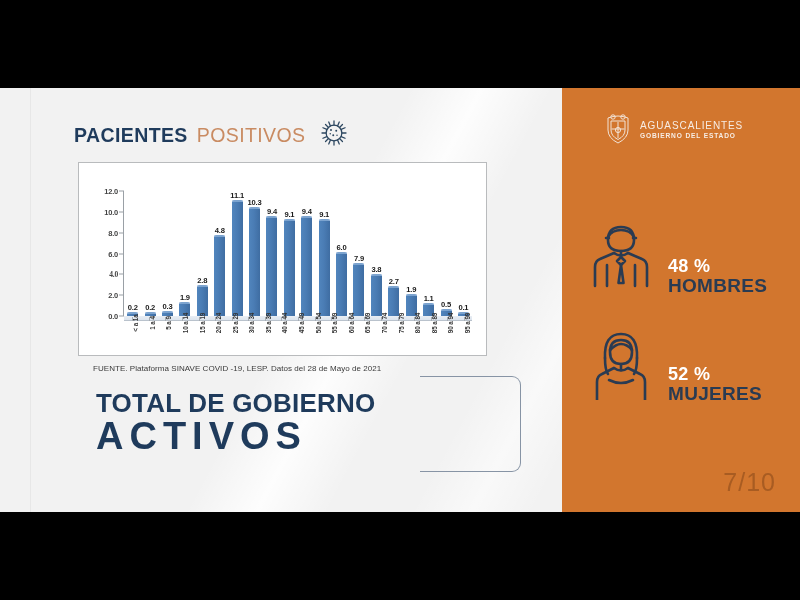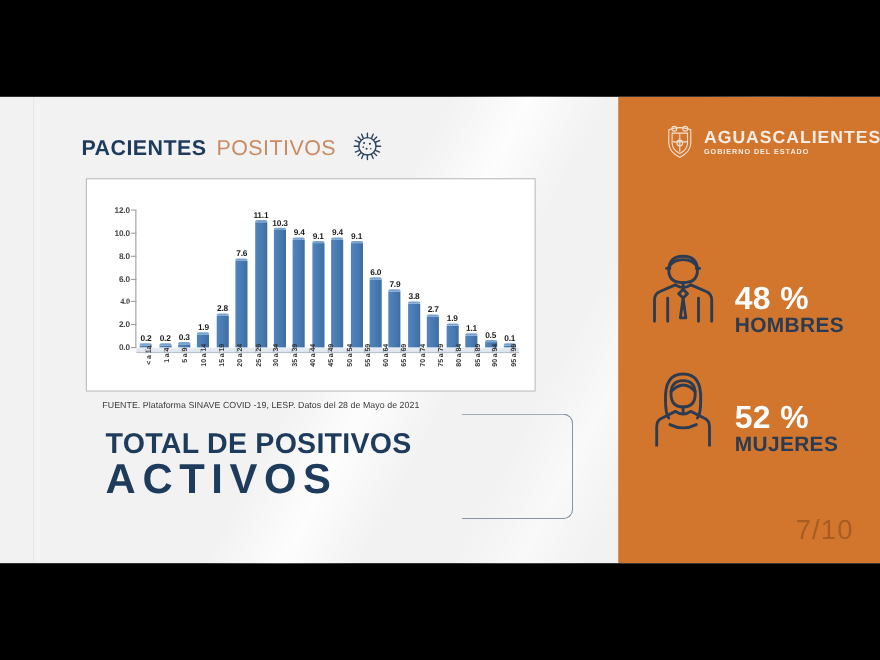--- a/index.html
+++ b/index.html
@@ -66,27 +66,27 @@
   
   .totals{position:absolute;left:96px;top:302px;}
   .t-line1{font-size:26px;font-weight:bold;color:#1f3b5c;letter-spacing:.2px;line-height:1;}
   .t-line2{font-size:38px;font-weight:bold;color:#1f3b5c;letter-spacing:6px;line-height:1.08;}
   .t-num{position:absolute;left:392px;top:316px;font-size:45px;font-weight:bold;color:#ef7f1f;letter-spacing:-.5px;}
 
   
   .panel{position:absolute;left:562px;top:0;width:238px;height:424px;background:#d2762e;overflow:hidden;}
   .gob{position:absolute;left:42px;top:23px;display:flex;align-items:center;gap:8px;}
   .gob-txt{color:#f7ece4;}
-  .gob-txt .g1{font-size:16px;font-weight:bold;letter-spacing:.9px;line-height:1.05;text-align:right;}
+  .gob-txt .g1{font-size:10px;font-weight:normal;letter-spacing:.9px;line-height:1.05;text-align:right;}
   .gob-txt .g2{font-size:6.6px;font-weight:bold;letter-spacing:.85px;line-height:1.1;}
 
   .stat{position:absolute;display:flex;align-items:center;gap:16px;}
   .stat-1{left:28px;top:132px;}
   .stat-2{left:28px;top:240px;}
-  .stat-txt .pct{font-size:29px;font-weight:bold;color:#ffffff;line-height:1.05;letter-spacing:.3px;margin-top:37px;}
+  .stat-txt .pct{font-size:18px;font-weight:bold;color:#ffffff;line-height:1.05;letter-spacing:.3px;margin-top:37px;}
   .stat-txt .who{font-size:19px;font-weight:bold;color:#2a3b52;line-height:1.1;letter-spacing:.3px;}
   .pageno{position:absolute;right:24px;top:380px;font-size:25px;font-weight:normal;color:#a85c22;letter-spacing:1px;}
 </style>
 </head>
 <body>
 
 <div id="stage">
 
   <div class="letterbox-top"></div>
   <div class="letterbox-bottom"></div>
@@ -156,21 +156,21 @@
               </div>
               <div class="bcell">
                 <div class="blabel">1.9</div>
                 <div class="bar" style="height: 12.5px;"></div>
               </div>
               <div class="bcell">
                 <div class="blabel">2.8</div>
                 <div class="bar" style="height: 29.1667px;"></div>
               </div>
               <div class="bcell">
-                <div class="blabel">7.6</div>
+                <div class="blabel">4.8</div>
                 <div class="bar" style="height: 79.1667px;"></div>
               </div>
               <div class="bcell">
                 <div class="blabel">11.1</div>
                 <div class="bar" style="height: 115.625px;"></div>
               </div>
               <div class="bcell">
                 <div class="blabel">10.3</div>
                 <div class="bar" style="height: 107.292px;"></div>
               </div>
@@ -319,21 +319,21 @@
           <div class="ytick-mark" style="top: 20.8333px;"></div>
           <div class="ytick-mark" style="top: 0px;"></div>
         </div>
     </div>
 
     <div class="source">FUENTE. Plataforma SINAVE COVID -19, LESP. Datos del 28 de Mayo de 2021</div>
 
     <div class="bracket"></div>
 
     <div class="totals">
-      <div class="t-line1">TOTAL DE POSITIVOS</div>
+      <div class="t-line1">TOTAL DE GOBIERNO</div>
       <div class="t-line2">ACTIVOS</div>
     </div>
 
     <div class="panel">
 
       <div class="gob">
         <span>
           <svg width="28" height="34" viewBox="0 0 28 34">
             <g stroke="#f2e3d6" stroke-width="1" fill="none">
               <path d="M4 7 q10 -4 20 0 v12 q0 8 -10 13 q-10 -5 -10 -13 z"></path>

